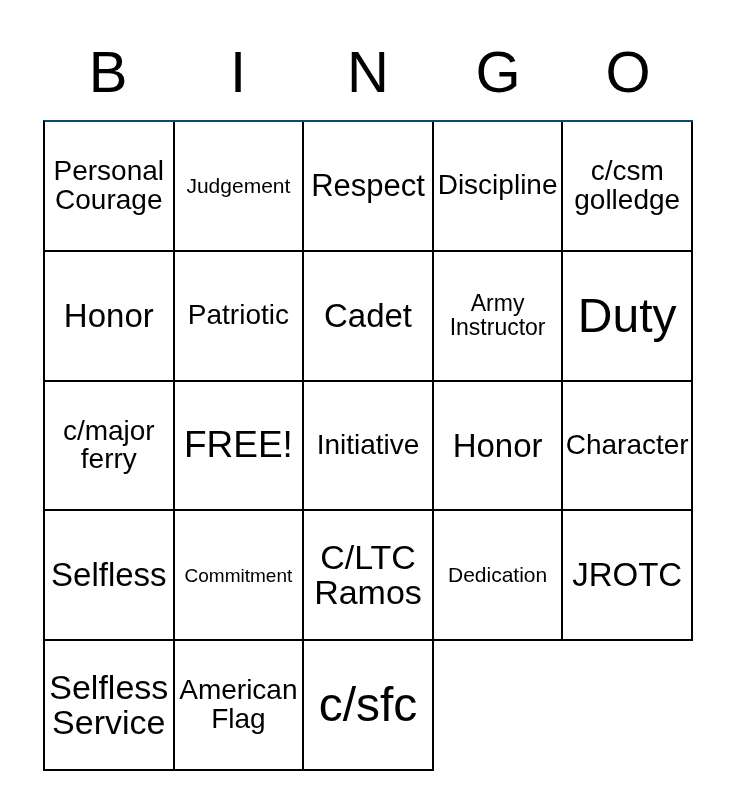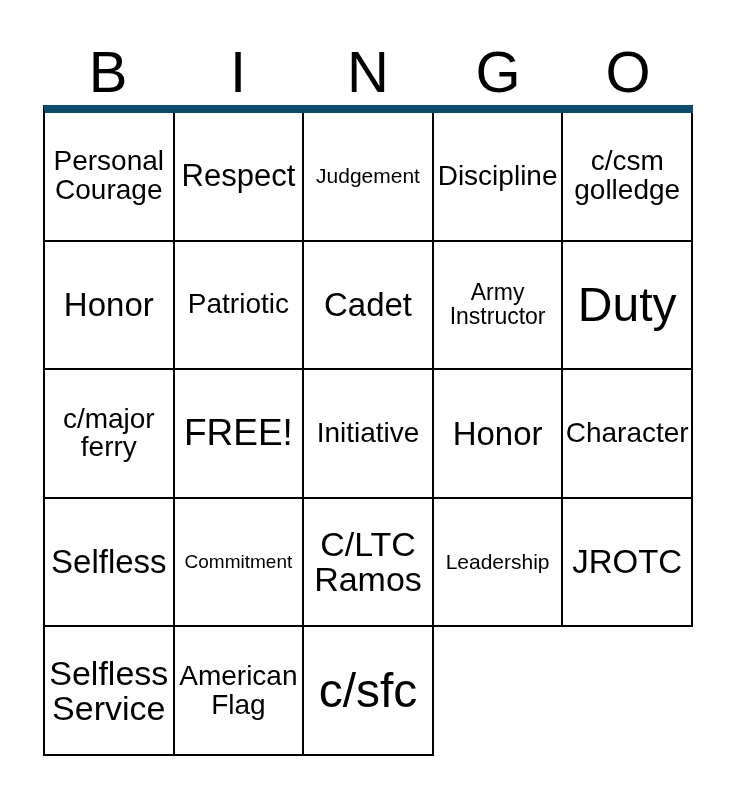--- a/index.html
+++ b/index.html
@@ -43,24 +43,24 @@
     font-weight: 400;
     letter-spacing: 0;
     padding-bottom: 4px;
     color: #000000;
   }
 
   
   #bingo-grid {
     position: absolute;
     left: 43px;
-    top: 105px;
+    top: 120px;
     width: 650px;
     height: 651px;
-    border-top: 8px solid #0c4a6e;
+    border-top: 2px solid #0c4a6e;
     border-left: 2px solid #000000;
     box-sizing: border-box;
     display: grid;
     grid-template-columns: repeat(5, 1fr);
     grid-template-rows: repeat(5, 1fr);
   }
   .bingo-cell {
     border-right: 2px solid #000000;
     border-bottom: 2px solid #000000;
     box-sizing: border-box;
@@ -102,24 +102,24 @@
     <div class="header-letter">O</div>
   </div>
 
   <div id="bingo-grid">
 
     <div class="bingo-cell">
       <span class="cell-text sz-m">Personal
 Courage</span>
     </div>
     <div class="bingo-cell">
-      <span class="cell-text sz-ml">Respect</span>
+      <span class="cell-text sz-s">Judgement</span>
     </div>
     <div class="bingo-cell">
-      <span class="cell-text sz-s">Judgement</span>
+      <span class="cell-text sz-ml">Respect</span>
     </div>
     <div class="bingo-cell">
       <span class="cell-text sz-m">Discipline</span>
     </div>
     <div class="bingo-cell">
       <span class="cell-text sz-m">c/csm
 golledge</span>
     </div>
 
     <div class="bingo-cell">
@@ -159,24 +159,24 @@
     <div class="bingo-cell">
       <span class="cell-text sz-xxl">Selfless</span>
     </div>
     <div class="bingo-cell">
       <span class="cell-text sz-xs">Commitment</span>
     </div>
     <div class="bingo-cell">
       <span class="cell-text sz-l">C/LTC
 Ramos</span>
     </div>
+    <div class="bingo-cell">
+      <span class="cell-text sz-s">Dedication</span>
+    </div>
 
-    <div class="bingo-cell">
-      <span class="cell-text sz-s">Leadership</span>
-    </div>
     <div class="bingo-cell">
       <span class="cell-text sz-xxl">JROTC</span>
     </div>
     <div class="bingo-cell">
       <span class="cell-text sz-l">Selfless
 Service</span>
     </div>
     <div class="bingo-cell">
       <span class="cell-text sz-m">American
 Flag</span>

